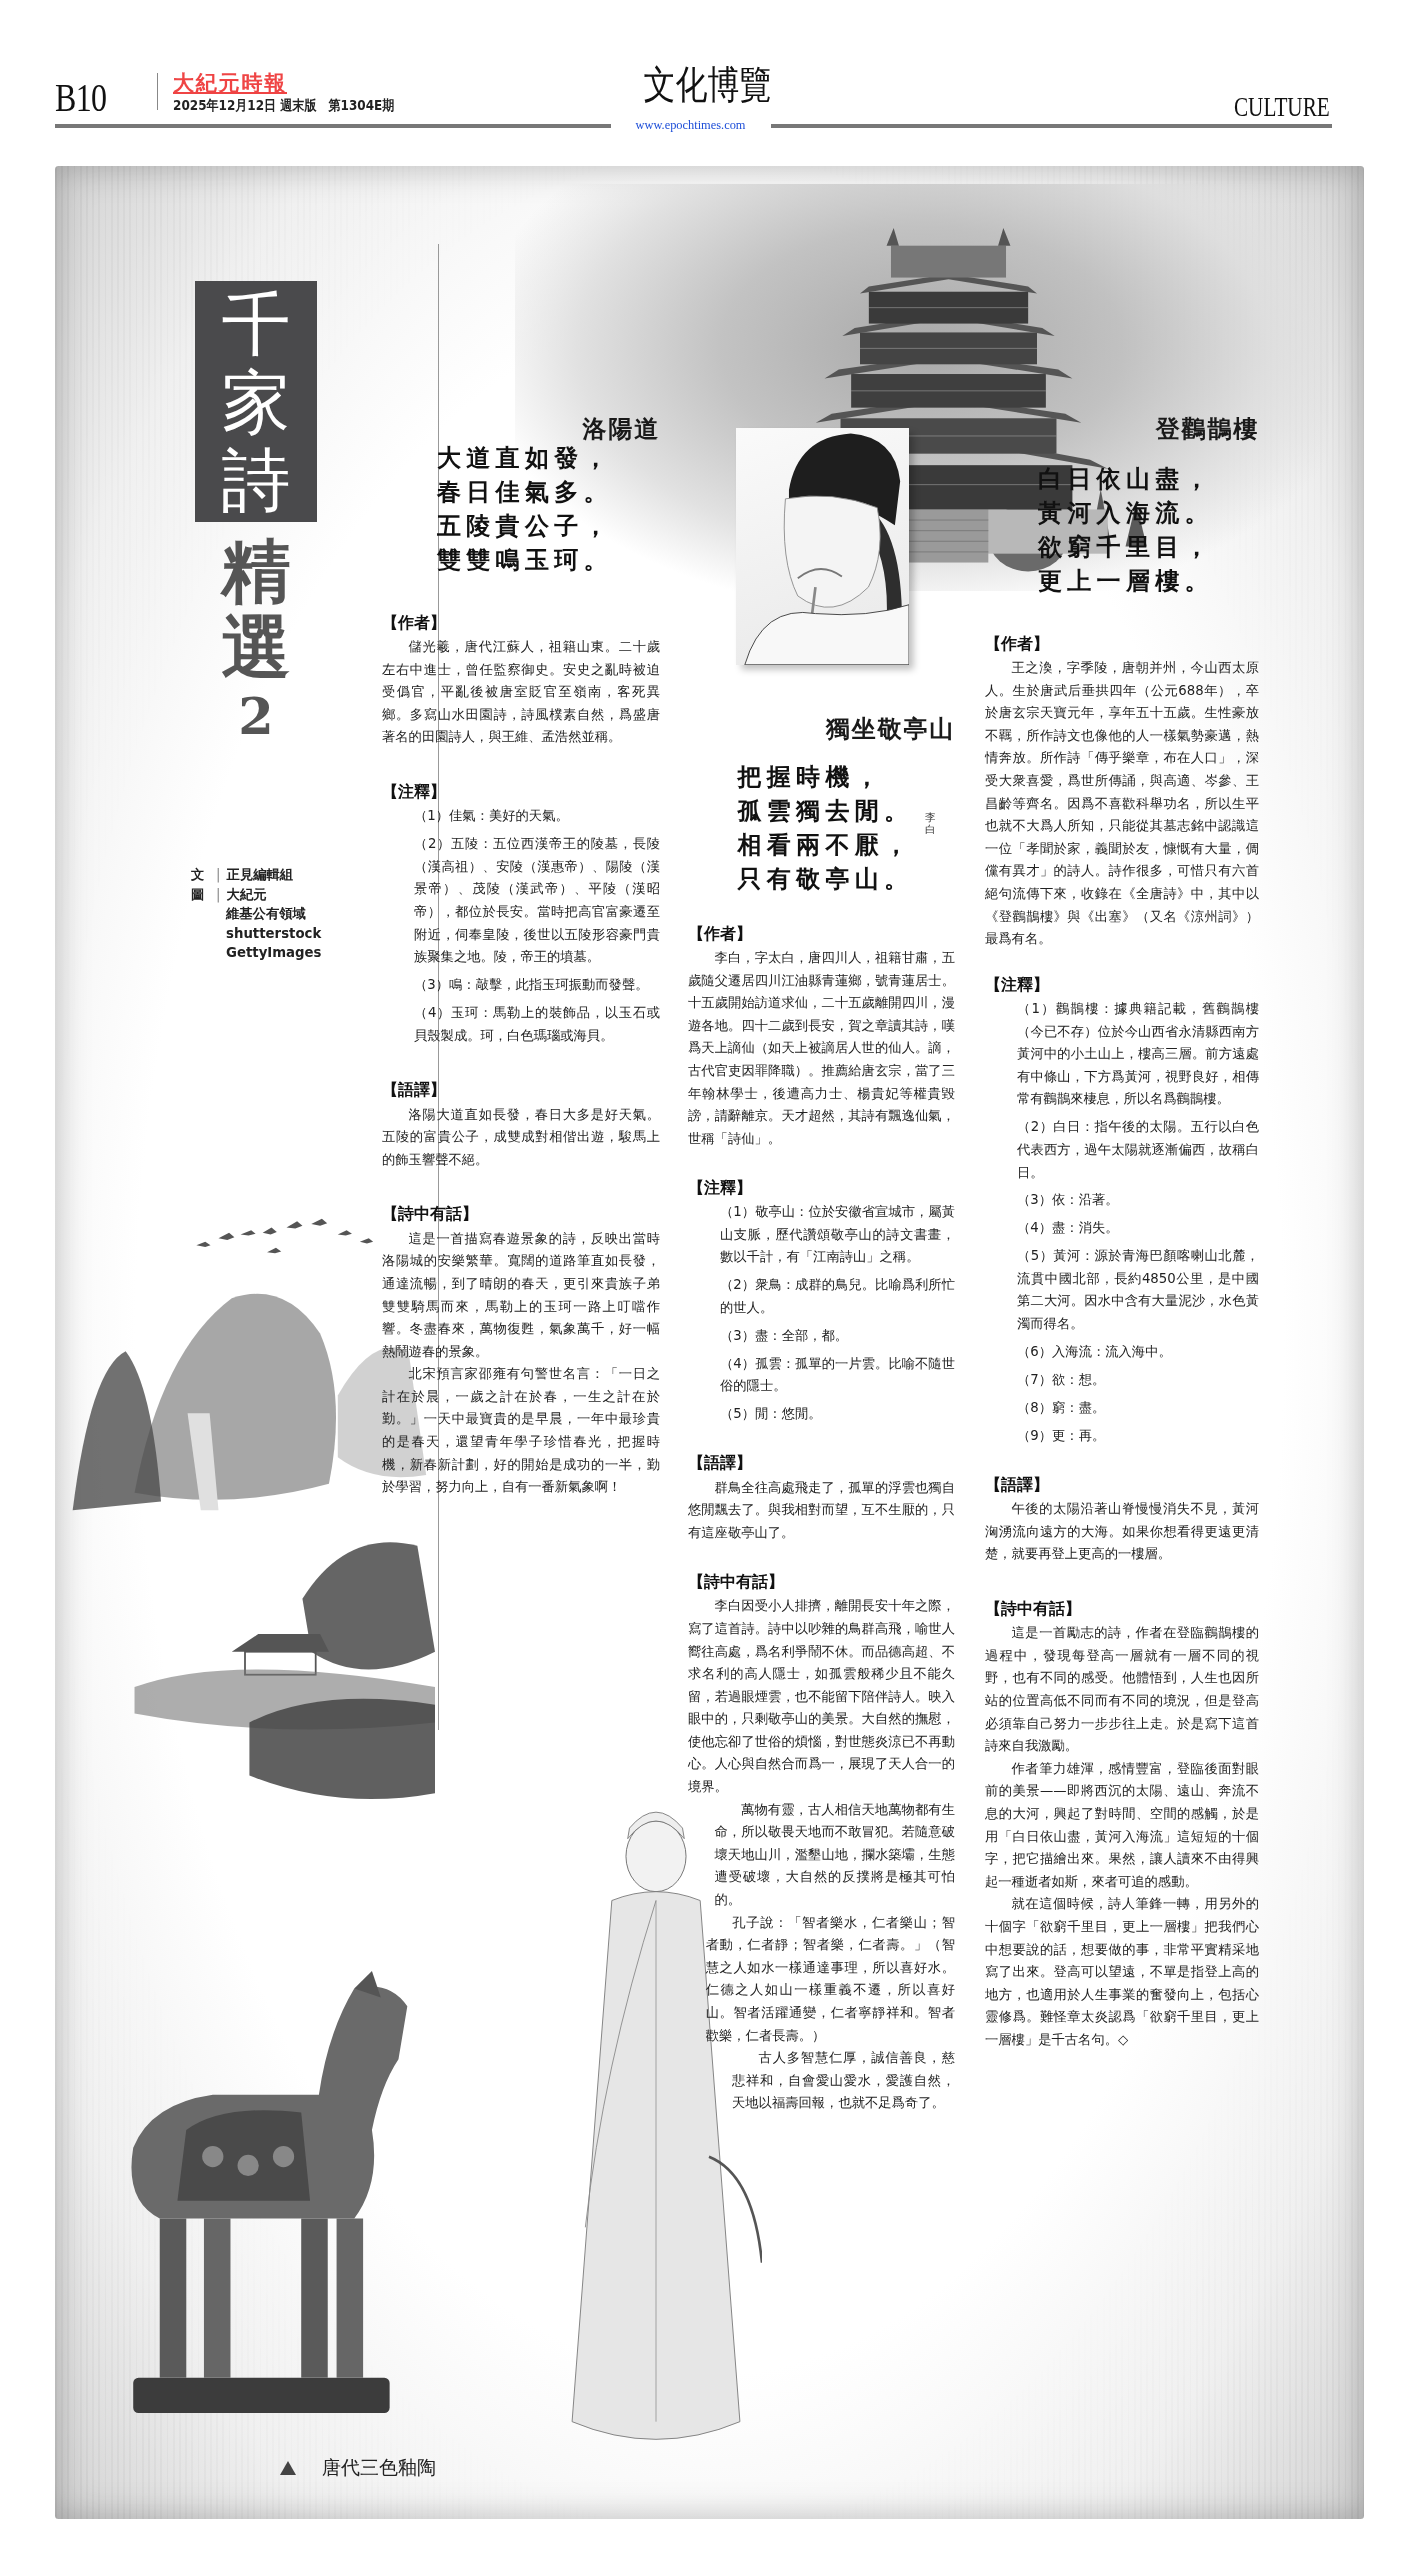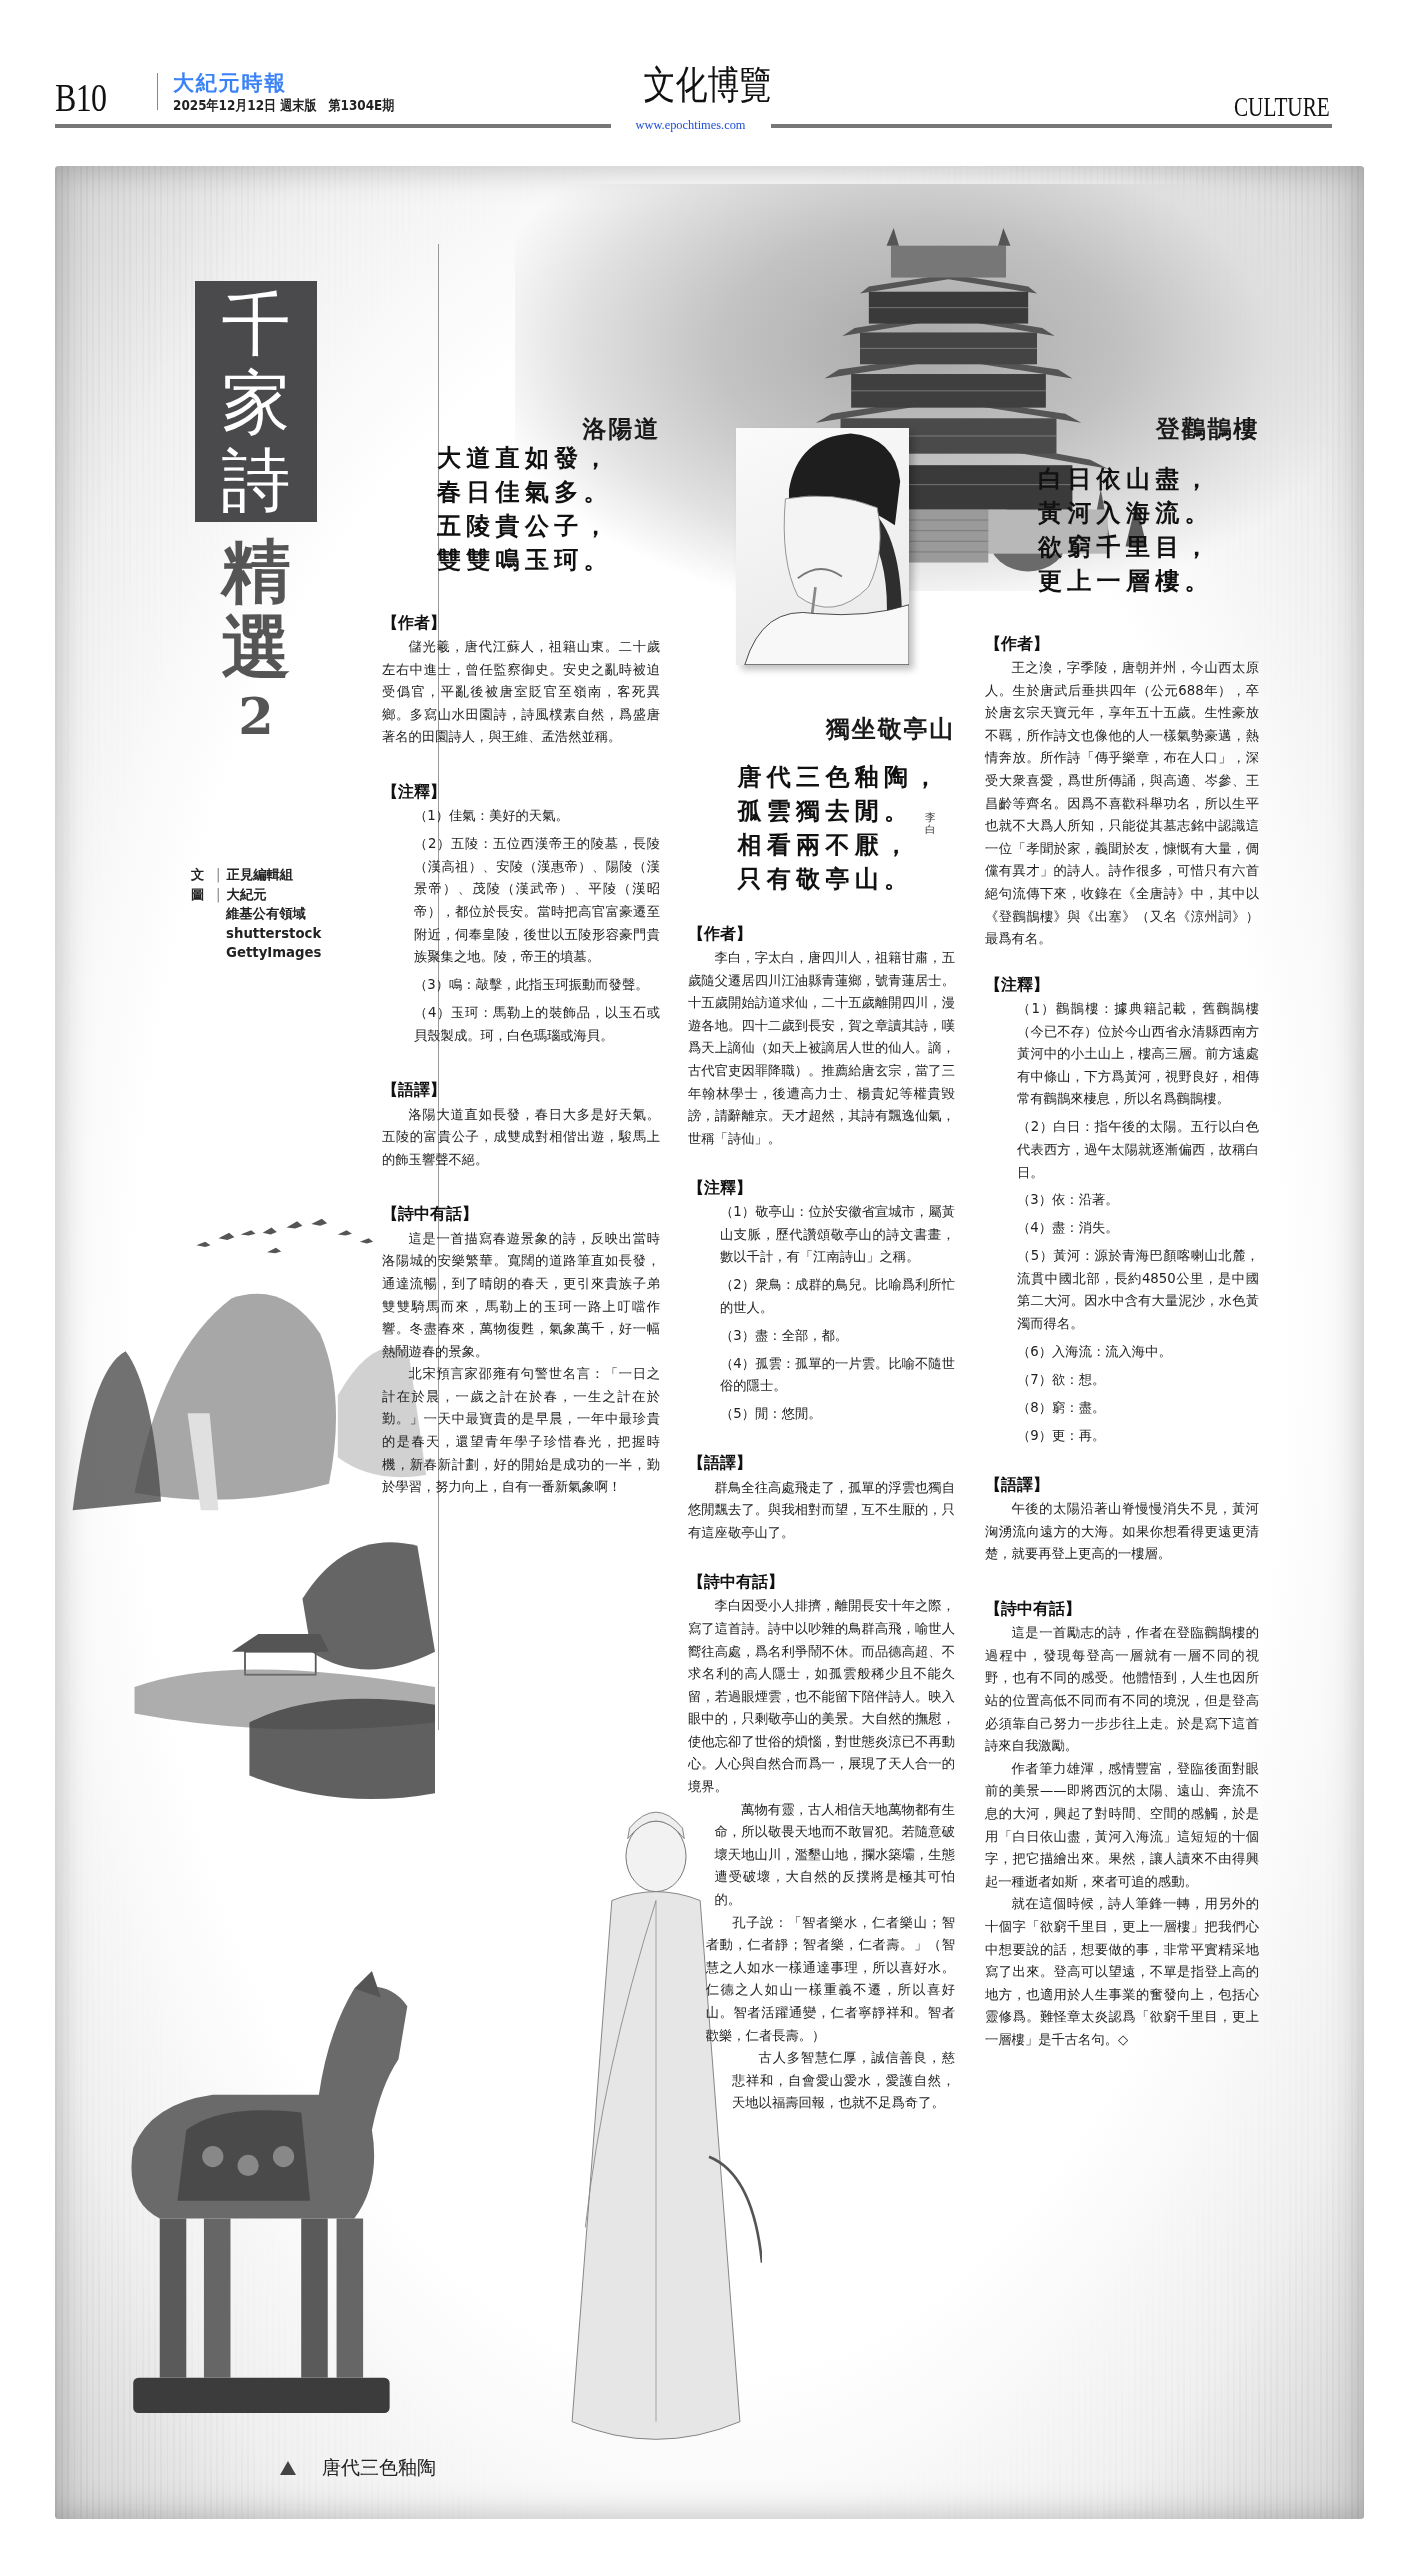--- a/index.html
+++ b/index.html
@@ -3,21 +3,21 @@
 <meta charset="utf-8">
 <style>
   * { box-sizing: border-box; margin: 0; padding: 0; }
   html, body { width: 1415px; height: 2576px; background: #ffffff; overflow: hidden; }
   body { position: relative; font-family: "DejaVu Sans", "Liberation Sans", sans-serif; color: #1a1a1a; }
 
   
   .masthead { position: absolute; left: 0; top: 0; width: 1415px; height: 142px; }
   .page-no { position: absolute; left: 55px; top: 73px; font-family: "Liberation Serif", "DejaVu Serif", serif; font-size: 41px; letter-spacing: -0.9px; color: #111; transform: scaleX(0.78); transform-origin: left top; }
   .mh-divider { position: absolute; left: 157px; top: 73px; width: 0.9px; height: 37px; background: #888; }
-  .paper-name { position: absolute; left: 173px; top: 69px; font-family: "DejaVu Serif", serif; font-weight: bold; font-size: 21px; color: #3b82f6; letter-spacing: 1.8px; }
+  .paper-name { position: absolute; left: 173px; top: 69px; font-family: "DejaVu Serif", serif; font-weight: bold; font-size: 21px; color: #ef4444; letter-spacing: 1.8px; text-decoration: underline; }
   .issue-line { position: absolute; left: 173px; top: 97px; font-size: 14px; font-weight: bold; color: #222; transform: scaleX(0.86); transform-origin: left top; white-space: nowrap; }
   .section-title { position: absolute; left: 619px; top: 58px; width: 177px; text-align: center; font-family: "DejaVu Serif", serif; font-size: 39px; color: #111; transform: scaleX(0.82); }
   .section-en { position: absolute; right: 85px; top: 92px; font-family: "Liberation Serif", serif; font-size: 26.5px; color: #111; transform: scaleX(0.8); transform-origin: right top; }
   .mh-rule { position: absolute; top: 124px; height: 4.4px; background: #777; }
   .mh-rule.left { left: 55px; width: 556px; }
   .mh-rule.right { left: 771px; width: 561px; }
   .site-url { position: absolute; left: 610px; top: 118px; width: 161px; text-align: center; font-family: "Liberation Serif", serif; font-size: 12.4px; color: #1d4ed8; }
 
   
   .frame { position: absolute; left: 55px; top: 166px; width: 1309px; height: 2353px;
@@ -249,21 +249,21 @@
     <path d="M70 170 Q95 150 120 168" stroke="#777" fill="none" stroke-width="2"></path>
     <path d="M90 180 L80 260" stroke="#888" stroke-width="3"></path>
     <path d="M10 268 Q30 200 90 210 Q150 215 196 200 L196 268Z" fill="#f8f8f8" stroke="#333"></path>
   </svg>
 </div>
 <div class="portrait-cap">李白</div>
 
 <article class="col col-2">
   <h2 class="poem-title">獨坐敬亭山</h2>
   <div class="poem-lines" style="width:168px;margin-top:19.5px;">
-    <div>唐代三色釉陶，</div>
+    <div>把握時機，</div>
     <div>孤雲獨去閒。</div>
     <div>相看兩不厭，</div>
     <div>只有敬亭山。</div>
   </div>
   <div class="sec-h" style="margin-top:26.5px;">【作者】</div>
   <p class="p">李白，字太白，唐四川人，祖籍甘肅，五歲隨父遷居四川江油縣青蓮鄉，號青蓮居士。十五歲開始訪道求仙，二十五歲離開四川，漫遊各地。四十二歲到長安，賀之章讀其詩，嘆爲天上謫仙（如天上被謫居人世的仙人。謫，古代官吏因罪降職）。推薦給唐玄宗，當了三年翰林學士，後遭高力士、楊貴妃等權貴毀謗，請辭離京。天才超然，其詩有飄逸仙氣，世稱「詩仙」。</p>
   <div class="sec-h" style="margin-top:26.5px;">【注釋】</div>
   <p class="note">（1）敬亭山：位於安徽省宣城市，屬黃山支脈，歷代讚頌敬亭山的詩文書畫，數以千計，有「江南詩山」之稱。</p>
   <p class="note">（2）衆鳥：成群的鳥兒。比喻爲利所忙的世人。</p>
   <p class="note">（3）盡：全部，都。</p>

